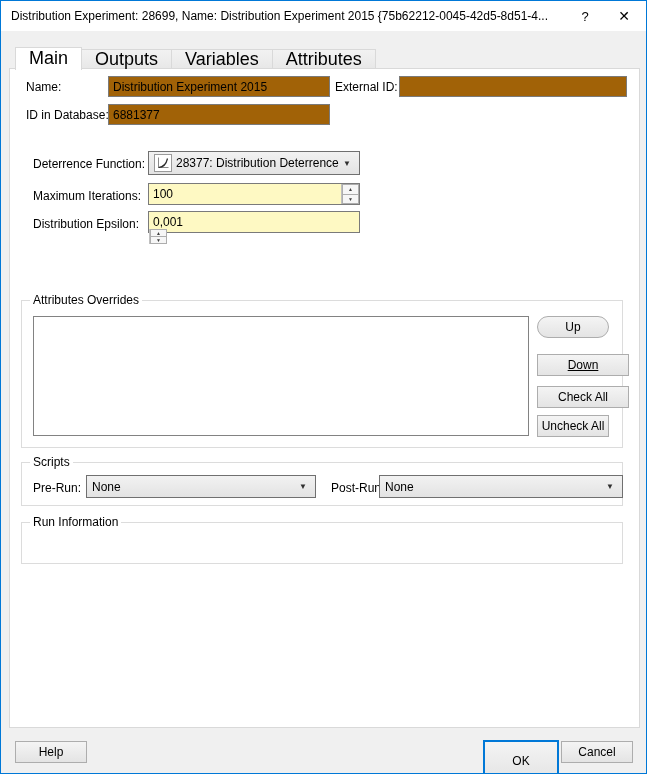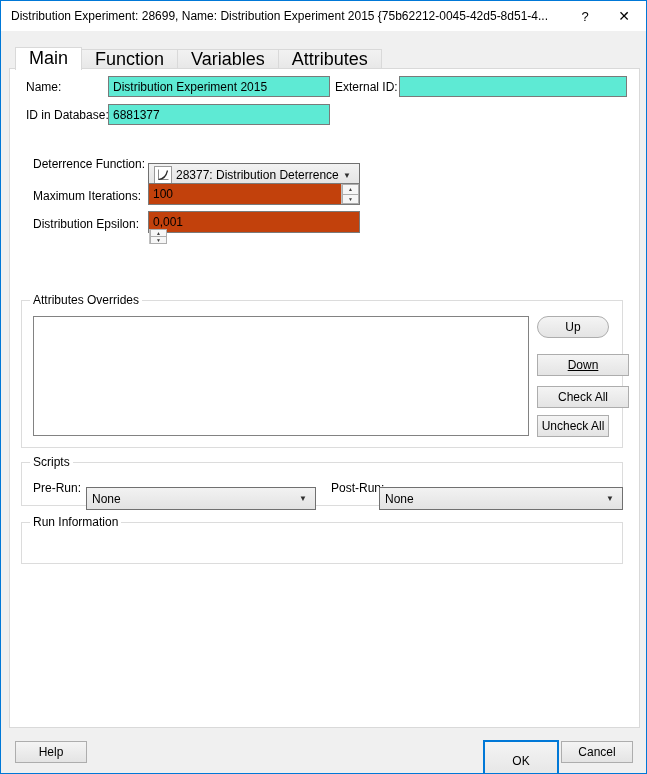--- a/index.html
+++ b/index.html
@@ -51,52 +51,52 @@
 
   
   .tabpage {
     position: absolute; left: 8px; top: 67px; width: 631px; height: 660px;
     background: #ffffff; border: 1px solid #d9d9d9; z-index: 1;
   }
 
   .lbl { position: absolute; line-height: 15px; white-space: nowrap; z-index: 2; }
 
   .textbox {
-    position: absolute; height: 21px; background: #5eead4;
+    position: absolute; height: 21px; background: #a16207;
     border: 1px solid #7a7a7a; font-family: "Liberation Sans", sans-serif;
     font-size: 12px; padding: 0 4px; z-index: 2; outline: none;
   }
 
   
   .groupbox {
     position: absolute; border: 1px solid #dcdcdc; z-index: 1;
   }
   .groupbox > .gb-label {
     position: absolute; top: -8px; left: 8px; background: #ffffff;
     padding: 0 3px; white-space: nowrap;
   }
 
   
   .combo {
     position: absolute; height: 24px;
     background: linear-gradient(#f2f2f2, #e3e3e3);
     border: 1px solid #707070;
     display: flex; align-items: center; padding: 0 5px;
-    cursor: default; z-index: 2; margin-top: 12px;
+    cursor: default; z-index: 2;
   }
   .combo .combo-text { flex: 1; white-space: nowrap; overflow: hidden; padding-left: 4px; }
   .combo .arrow { font-size: 8px; color: #303030; padding: 0 3px; }
   .combo .func-icon {
     width: 18px; height: 18px; background: #fff; border: 1px solid #9a9a9a;
     display: flex; align-items: center; justify-content: center; flex: none;
   }
 
   
   .spinbox {
-    position: absolute; height: 22px; background: #c2410c;
+    position: absolute; height: 22px; background: #fef9c3;
     border: 1px solid #7a7a7a; display: flex; z-index: 2;
   }
   .spinbox .spin-value { flex: 1; padding: 3px 4px 0 4px; }
   .spinbox .spin-buttons {
     width: 18px; display: flex; flex-direction: column; flex: none;
     border-left: 1px solid #c0c0c0; background: #f0f0f0;
   }
   .spin-btn {
     flex: 1; display: flex; align-items: center; justify-content: center;
     font-size: 5px; color: #404040; border: 1px solid #adadad; background: #f6f6f6;
@@ -131,21 +131,21 @@
     <div class="caption-btn">
       <span>?</span>
     </div>
     <div class="caption-btn close">
       <span>✕</span>
     </div>
   </div>
 
   <div class="tabs">
     <div class="tab active">Main</div>
-    <div class="tab">Function</div>
+    <div class="tab">Outputs</div>
     <div class="tab">Variables</div>
     <div class="tab">Attributes</div>
   </div>
 
   <div class="tabpage"></div>
 
   <span class="lbl" style="left:25px; top:79px;">Name:</span>
   <input class="textbox" style="left: 107px; top: 75px; width: 222px;" value="Distribution Experiment 2015">
 
   <span class="lbl" style="left:334px; top:79px;">External ID:</span>

